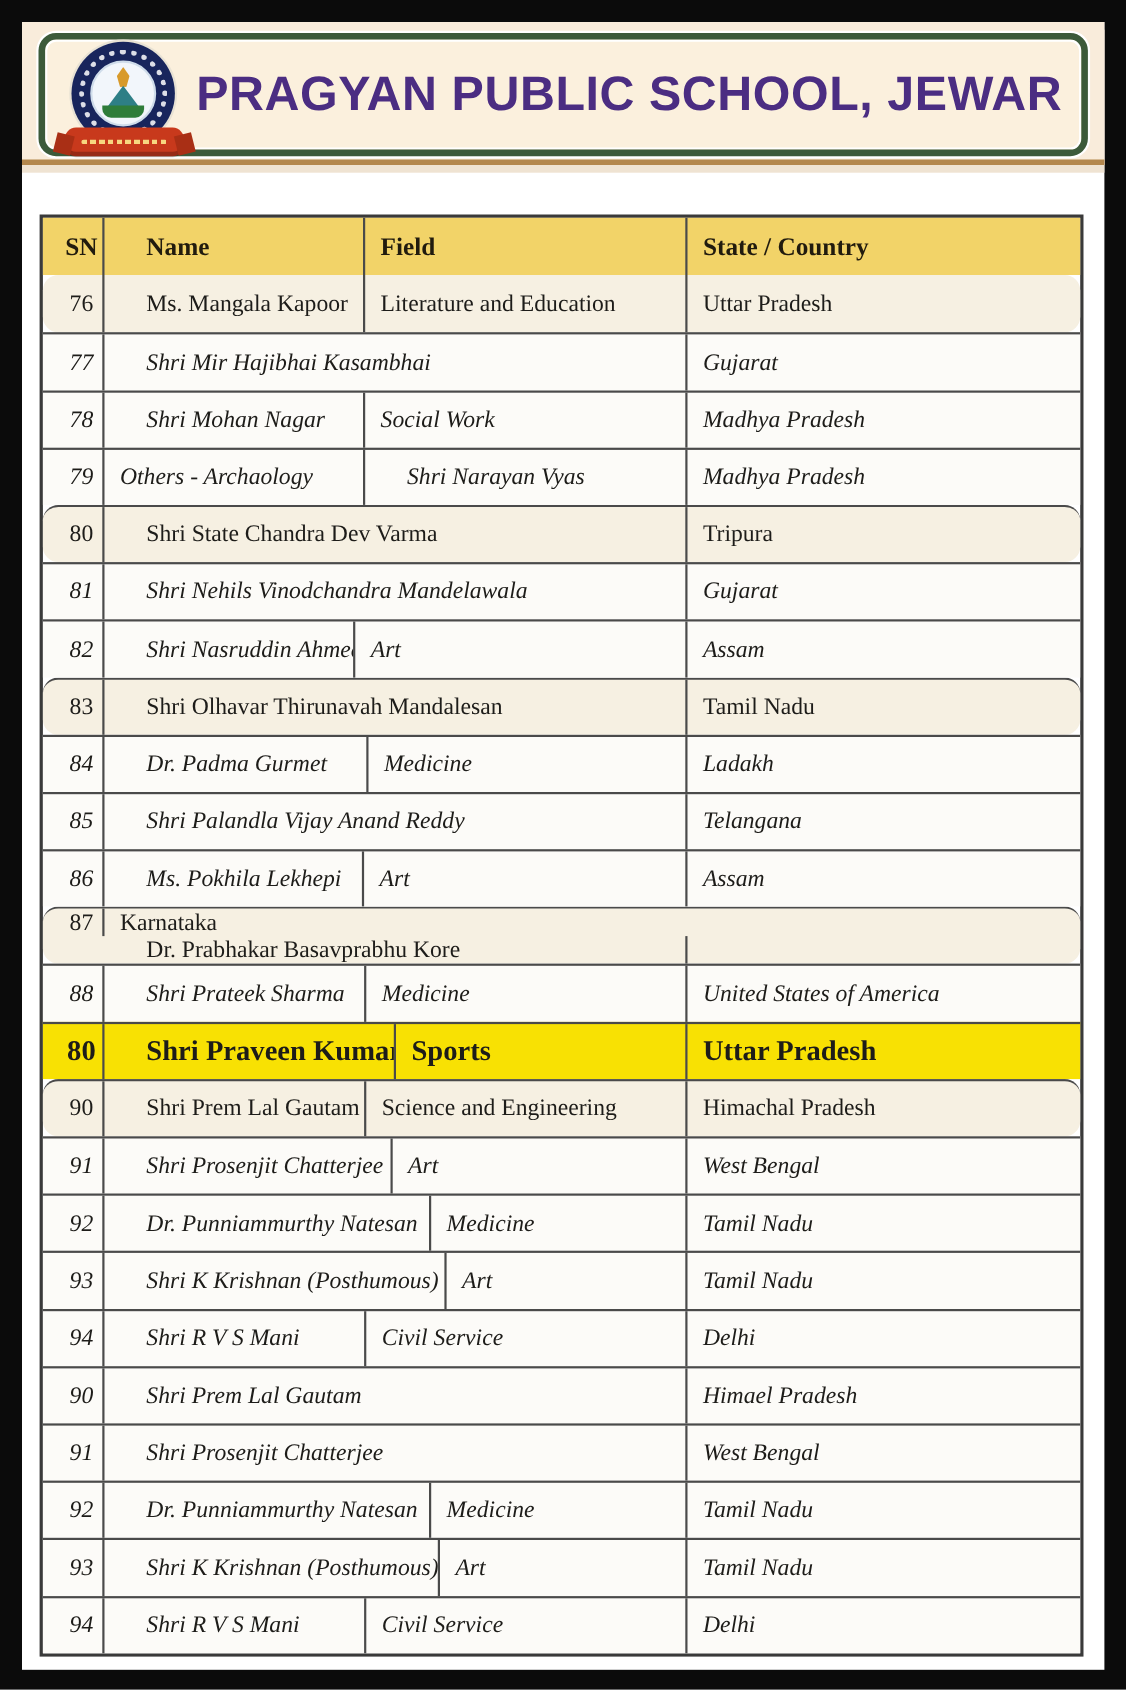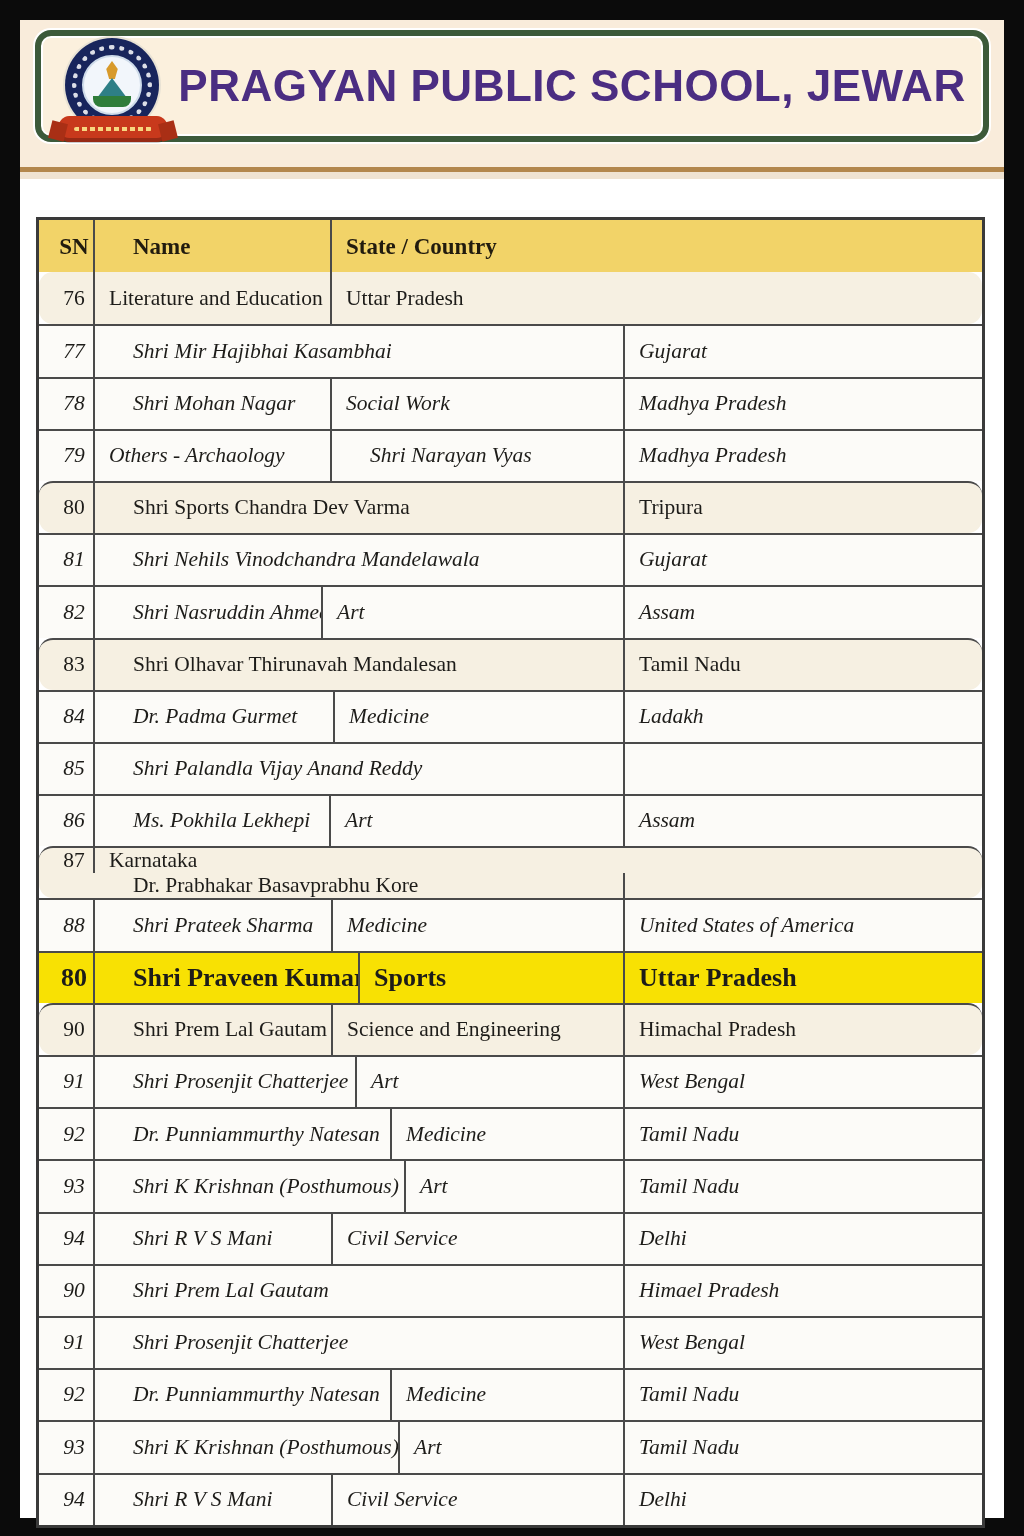--- a/index.html
+++ b/index.html
@@ -25,21 +25,21 @@
     color:var(--text_dark);
     overflow:hidden;
   }
   .page{
     position:absolute; left:20px; right:20px; top:20px; bottom:18px;
     background:#ffffff;
   }
   
   .top-band{
     position:relative;
-    height:152px;
+    height:130px;
     background:var(--band_cream);
     border-bottom:5px solid var(--tan_line);
     box-shadow:0 7px 0 #efe3d2;
   }
   .header-card{
     position:absolute; left:15px; right:15px; top:10px; height:112px;
     background:var(--card_cream);
     border:6px solid var(--border_green);
     border-radius:16px;
     box-shadow:0 0 0 2px #ffffff, inset 0 0 0 2px #ffffff;
@@ -166,25 +166,27 @@
       </div>
       <div class="page-title">PRAGYAN PUBLIC SCHOOL, JEWAR</div>
     </div>
   </div>
 
   <div class="table-wrap">
     <div class="awardees-table">
       <div class="row header-row">
         <div class="cell sn">SN</div>
         <div class="cell name">Name</div>
+        <div class="cell field">Field</div>
         <div class="cell state">State / Country</div>
       </div>
       <div>
           <div class="row tone-cream" style="--name-w: 237px;">
     <div class="cell sn">76</div>
+    <div class="cell name">Ms. Mangala Kapoor</div>
     <div class="cell field">Literature and Education</div>
     <div class="cell state">Uttar Pradesh</div>
   </div>
           <div class="row tone-white merged">
     <div class="cell sn">77</div>
     <div class="cell name">Shri Mir Hajibhai Kasambhai</div>
 
     <div class="cell state">Gujarat</div>
   </div>
           <div class="row tone-white" style="--name-w: 237px;">
@@ -194,21 +196,21 @@
     <div class="cell state">Madhya Pradesh</div>
   </div>
           <div class="row tone-white" style="--name-w: 237px;">
     <div class="cell sn">79</div>
     <div class="cell field">Others - Archaology</div>
     <div class="cell name">Shri Narayan Vyas</div>
     <div class="cell state">Madhya Pradesh</div>
   </div>
           <div class="row tone-cream merged">
     <div class="cell sn">80</div>
-    <div class="cell name">Shri Sports Chandra Dev Varma</div>
+    <div class="cell name">Shri State Chandra Dev Varma</div>
 
     <div class="cell state">Tripura</div>
   </div>
           <div class="row tone-white merged">
     <div class="cell sn">81</div>
     <div class="cell name">Shri Nehils Vinodchandra Mandelawala</div>
 
     <div class="cell state">Gujarat</div>
   </div>
           <div class="row tone-white" style="--name-w: 228px;">
@@ -226,20 +228,21 @@
           <div class="row tone-white" style="--name-w: 240px;">
     <div class="cell sn">84</div>
     <div class="cell name">Dr. Padma Gurmet</div>
     <div class="cell field">Medicine</div>
     <div class="cell state">Ladakh</div>
   </div>
           <div class="row tone-white merged">
     <div class="cell sn">85</div>
     <div class="cell name">Shri Palandla Vijay Anand Reddy</div>
 
+    <div class="cell state">Telangana</div>
   </div>
           <div class="row tone-white" style="--name-w: 236px;">
     <div class="cell sn">86</div>
     <div class="cell name">Ms. Pokhila Lekhepi</div>
     <div class="cell field">Art</div>
     <div class="cell state">Assam</div>
   </div>
           <div class="row tone-cream merged">
     <div class="cell sn">87</div>
     <div class="cell state">Karnataka</div>

